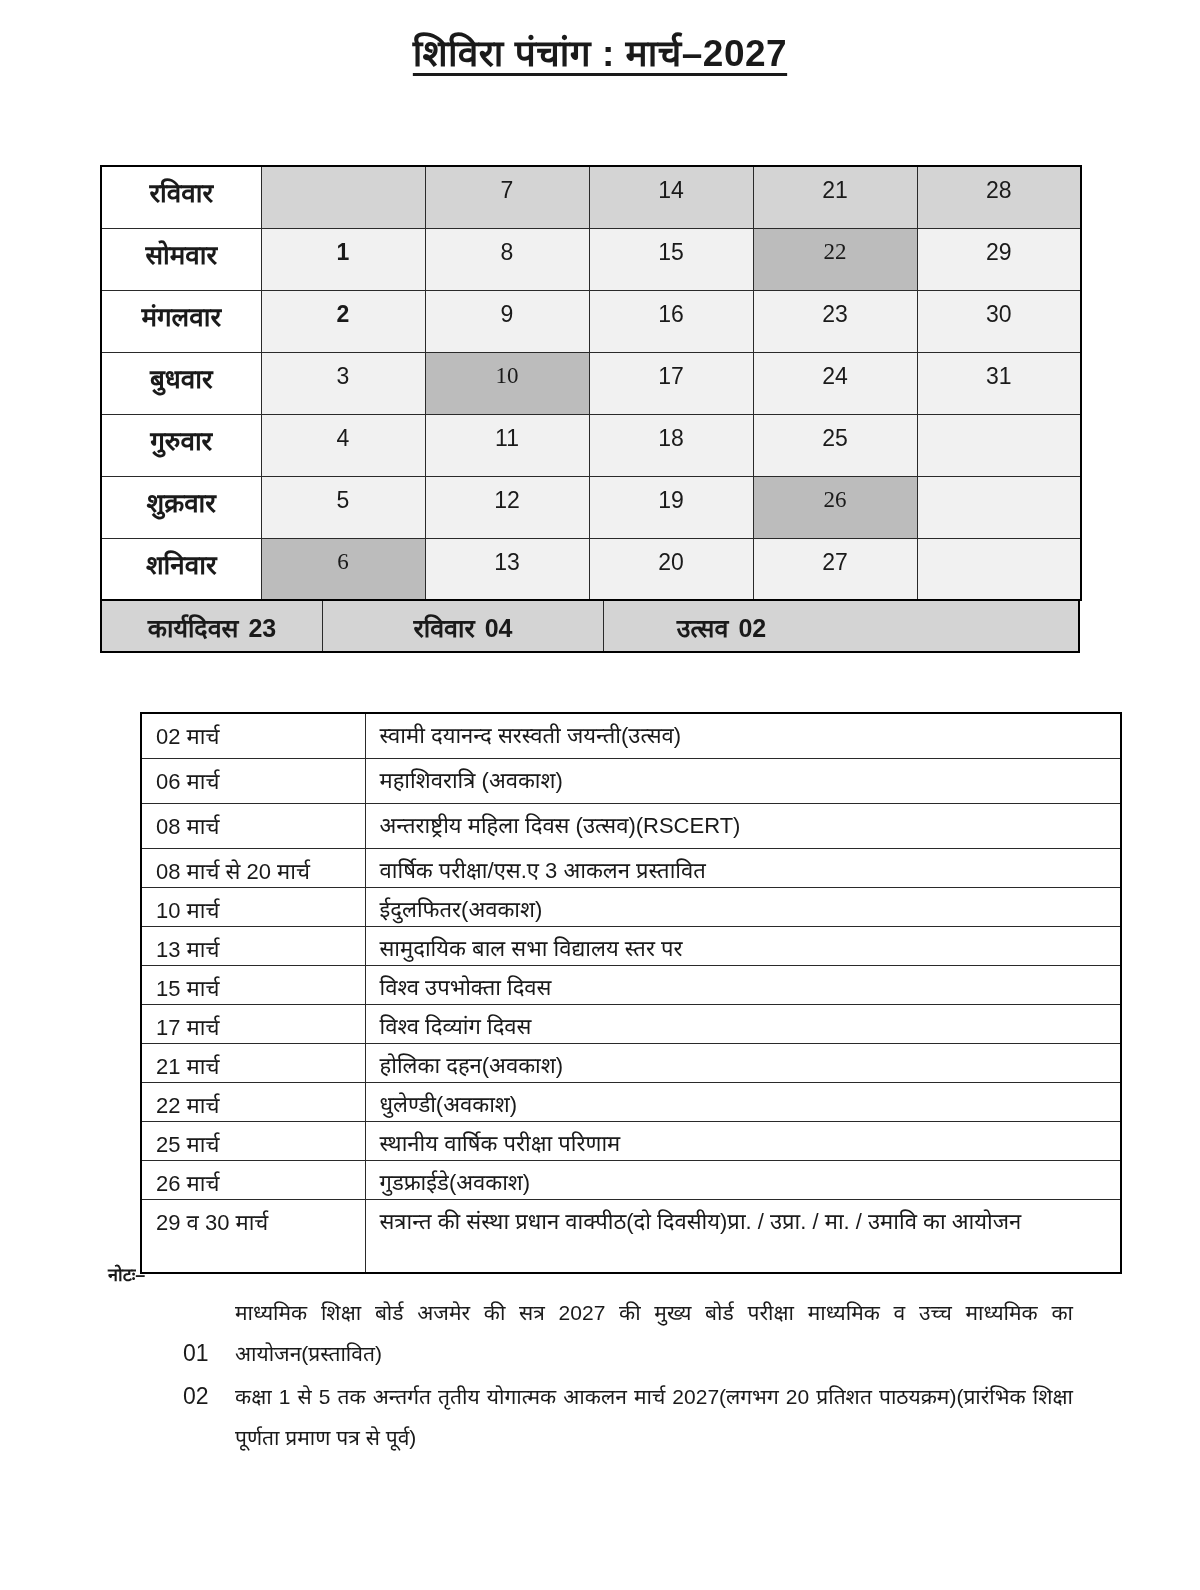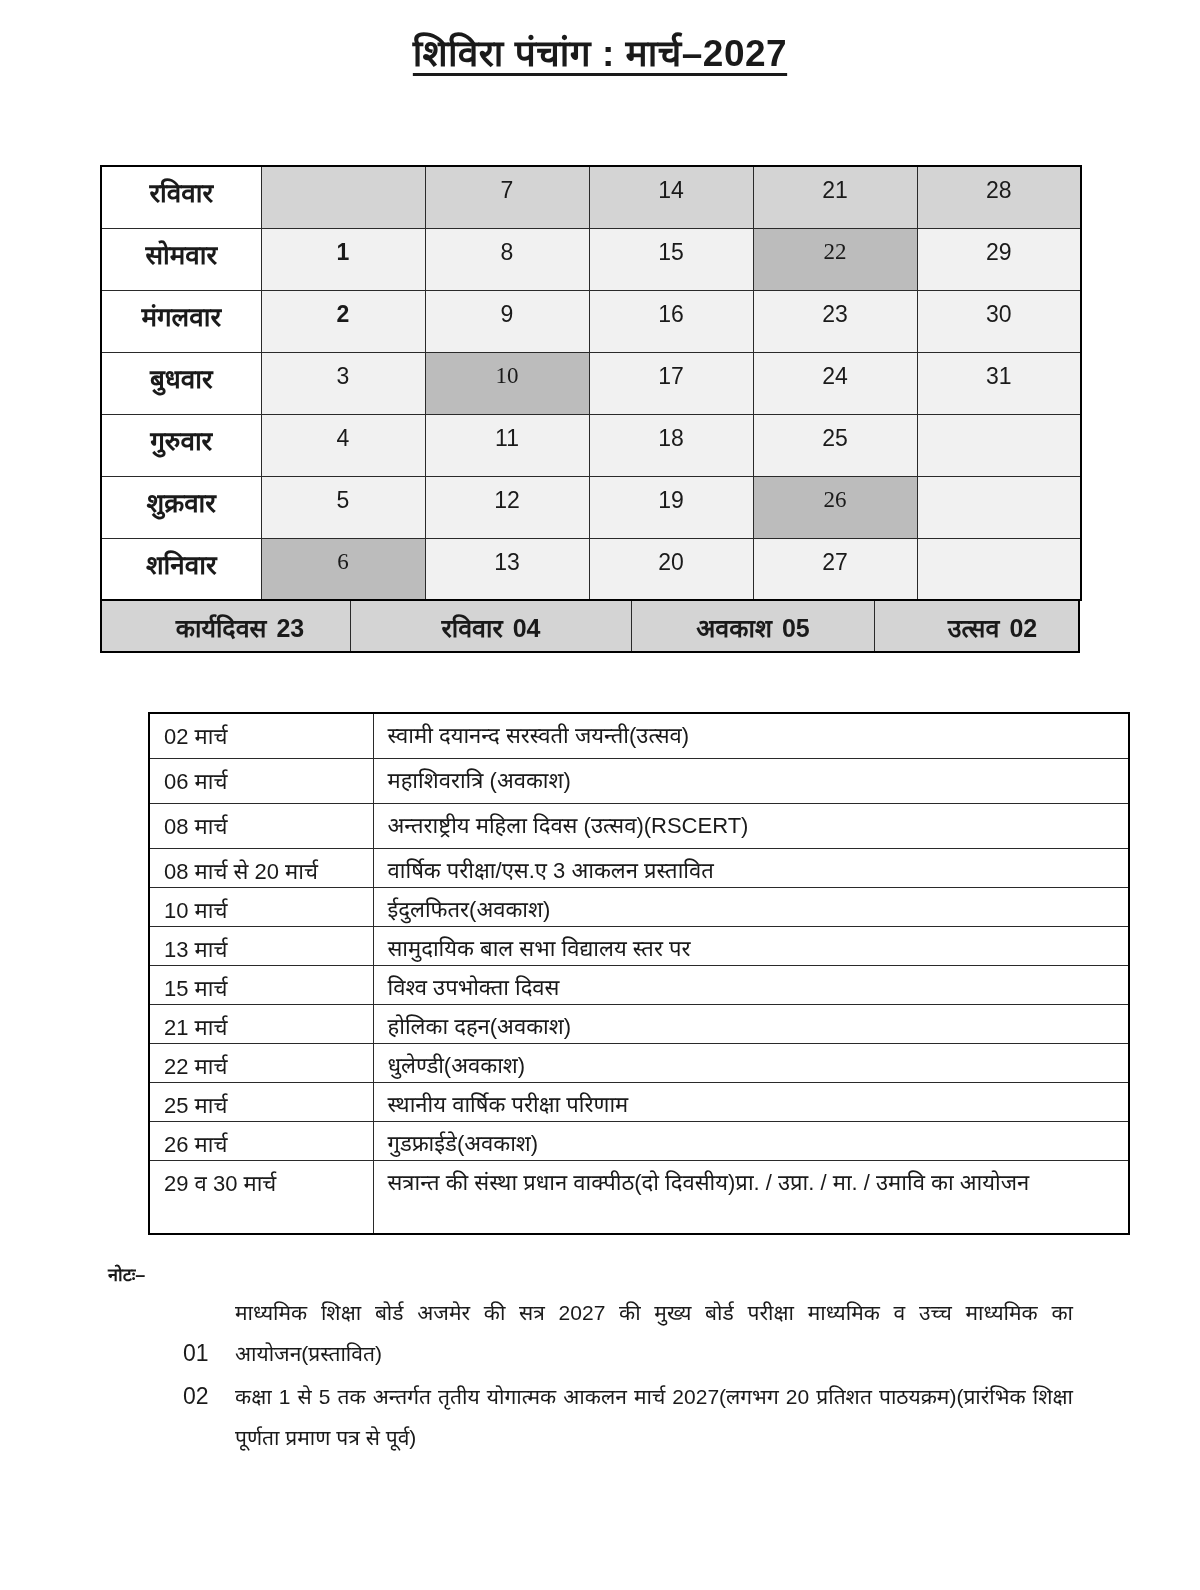--- a/index.html
+++ b/index.html
@@ -67,37 +67,36 @@
   .bold { font-weight: bold; }
   
   .summary-row {
     display: flex;
     width: 980px;
     box-sizing: border-box;
     border: 2px solid #000;
     border-top: none;
     background: var(--cell-mid);
     height: 52px;
-    padding-left: 28px;
   }
   .summary-cell {
     box-sizing: border-box;
     border-right: 1.5px solid #2a2a2a;
     text-align: center;
     font-size: 25px;
     font-weight: bold;
     padding-top: 9px;
   }
   .summary-cell:last-child { border-right: none; }
   .summary-value { margin-left: 10px; }
   
   .events-wrap {
     position: absolute;
     top: 712px;
-    left: 100px;
+    left: 92px;
     width: 980px;
     padding-left: 48px;
   }
   table.events {
     border-collapse: collapse;
     table-layout: fixed;
     width: 980px;
     border: 2px solid #000;
   }
   table.events td {
@@ -220,21 +219,20 @@
             <td class="date-cell shade-light">13</td>
             <td class="date-cell shade-light">20</td>
             <td class="date-cell shade-light">27</td>
             <td class="date-cell shade-light"></td>
           </tr>
         </tbody>
     </table>
     <div class="summary-row">
         <div class="summary-cell" style="flex: 0 0 221px;"><span class="summary-label">कार्यदिवस</span><span class="summary-value">23</span></div>
         <div class="summary-cell" style="flex: 0 0 281px;"><span class="summary-label">रविवार</span><span class="summary-value">04</span></div>
-        <div class="summary-cell" style="flex: 0 0 243px;"><span class="summary-label">अवकाश</span><span class="summary-value">05</span></div>
         <div class="summary-cell" style="flex: 0 0 235px;"><span class="summary-label">उत्सव</span><span class="summary-value">02</span></div>
       </div>
   </div>
 
   <div class="events-wrap">
     <table class="events">
       <colgroup>
         <col style="width:224px">
         <col style="width:756px">
       </colgroup>
@@ -259,20 +257,24 @@
             <td class="event-date">10 मार्च</td>
             <td class="event-desc"><span>ईदुलफितर(अवकाश)</span></td>
           </tr>
           <tr class="row-md">
             <td class="event-date">13 मार्च</td>
             <td class="event-desc"><span>सामुदायिक बाल सभा विद्यालय स्तर पर</span></td>
           </tr>
           <tr class="row-md">
             <td class="event-date">15 मार्च</td>
             <td class="event-desc"><span>विश्व उपभोक्ता दिवस</span></td>
+          </tr>
+          <tr class="row-md">
+            <td class="event-date">17 मार्च</td>
+            <td class="event-desc"><span>विश्व दिव्यांग दिवस</span></td>
           </tr>
           <tr class="row-md">
             <td class="event-date">21 मार्च</td>
             <td class="event-desc"><span>होलिका दहन(अवकाश)</span></td>
           </tr>
           <tr class="row-md">
             <td class="event-date">22 मार्च</td>
             <td class="event-desc"><span>धुलेण्डी(अवकाश)</span></td>
           </tr>
           <tr class="row-md">

